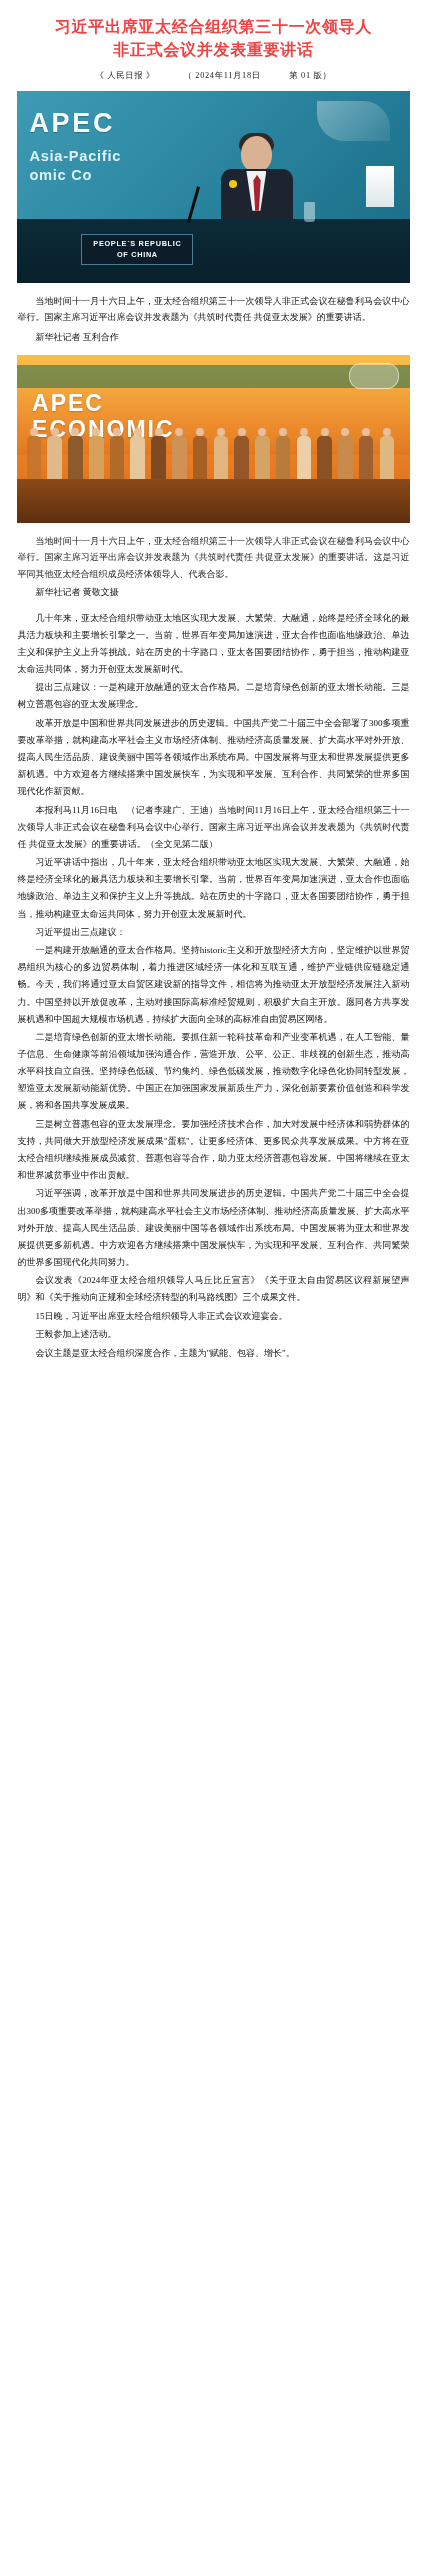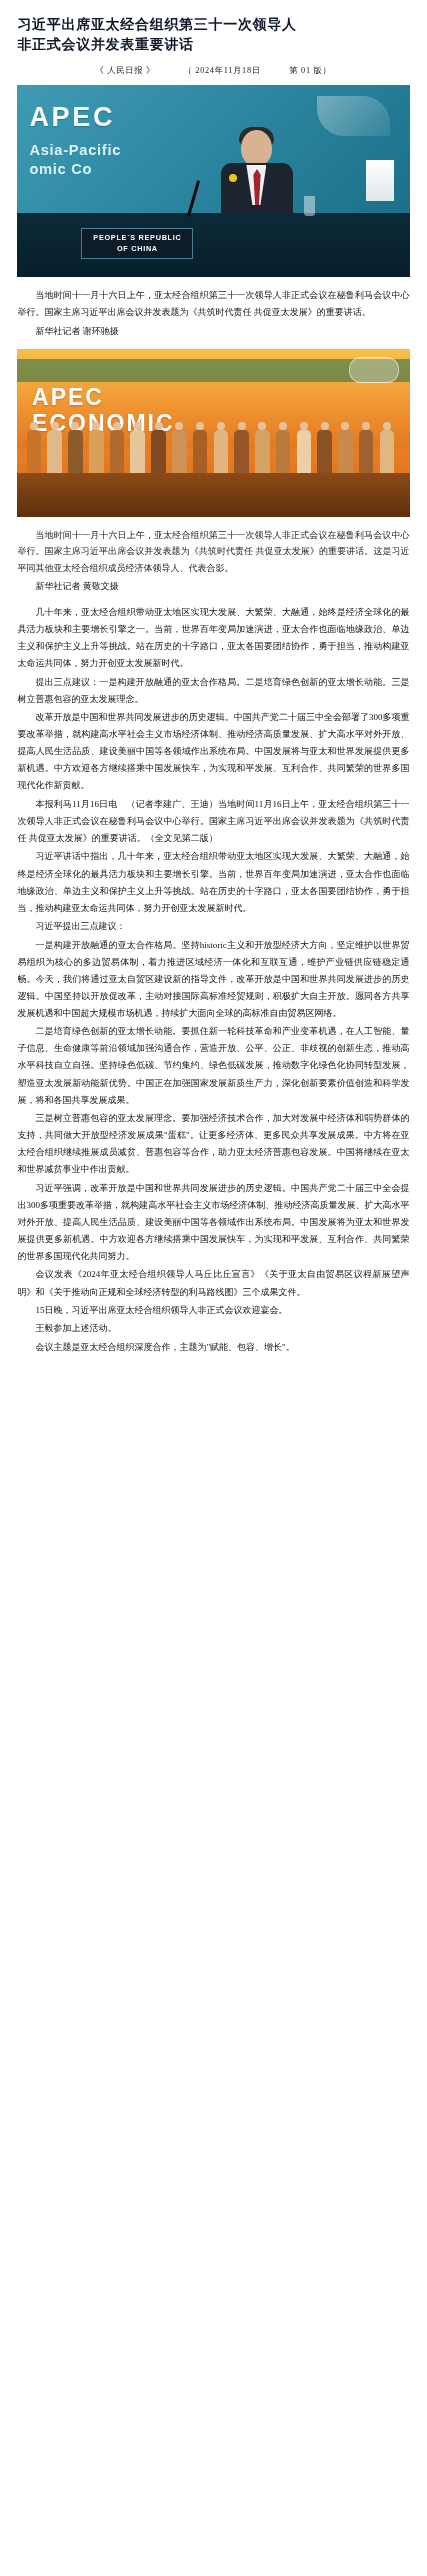--- a/index.html
+++ b/index.html
@@ -11,26 +11,27 @@
     width: 427px;
     font-family: "Liberation Serif", "DejaVu Serif", serif;
     color: #1a1a1a;
   }
   .page {
     width: 427px;
     box-sizing: border-box;
     padding: 12px 17.4px 27px 17.4px;
   }
   .headline {
+    text-align: center;
     font-family: "Liberation Serif", "DejaVu Serif", serif;
     font-weight: bold;
-    font-size: 14px;
+    font-size: 16px;
     line-height: 1.45;
     letter-spacing: 0.7px;
-    color: #0f172a;
+    color: #ef4444;
     margin: 2.7px 0 1.3px 0;
   }
   .headline .line2 {
     display: block;
   }
   .meta {
     text-align: center;
     font-size: 8.3px;
     color: #222;
     letter-spacing: 0.7px;
@@ -282,21 +283,21 @@
     </div>
     <div class="p1-flagwhite"></div>
     <div class="p1-table"></div>
     <div class="p1-mic"></div>
     <div class="p1-glass"></div>
     <div class="p1-nameplate" style="white-space:pre-line;">PEOPLE´S REPUBLIC
 OF CHINA</div>
   </div>
 
   <div class="caption">当地时间十一月十六日上午，亚太经合组织第三十一次领导人非正式会议在秘鲁利马会议中心举行。国家主席习近平出席会议并发表题为《共筑时代责任 共促亚太发展》的重要讲话。</div>
-  <div class="credit">新华社记者 谢环驰摄</div>
+  <div class="credit">新华社记者 互利合作</div>
 
   <div class="photo photo2">
     <div class="p2-sky"></div>
     <div class="p2-greenband"></div>
     <div class="p2-badge"></div>
     <div class="p2-title" style="white-space:pre-line;">APEC
 ECONOMIC</div>
     <div class="p2-row" id="leaders-row">
         <div class="p2-fig" style="left: 0%;">
           <div class="h"></div>
@@ -377,21 +378,21 @@
   <div class="body-cap">当地时间十一月十六日上午，亚太经合组织第三十一次领导人非正式会议在秘鲁利马会议中心举行。国家主席习近平出席会议并发表题为《共筑时代责任 共促亚太发展》的重要讲话。这是习近平同其他亚太经合组织成员经济体领导人、代表合影。</div>
   <div class="credit">新华社记者 黄敬文摄</div>
 
   <div id="article-body">
       <p class="para">几十年来，亚太经合组织带动亚太地区实现大发展、大繁荣、大融通，始终是经济全球化的最具活力板块和主要增长引擎之一。当前，世界百年变局加速演进，亚太合作也面临地缘政治、单边主义和保护主义上升等挑战。站在历史的十字路口，亚太各国要团结协作，勇于担当，推动构建亚太命运共同体，努力开创亚太发展新时代。</p>
       <p class="para">提出三点建议：一是构建开放融通的亚太合作格局。二是培育绿色创新的亚太增长动能。三是树立普惠包容的亚太发展理念。</p>
       <p class="para">改革开放是中国和世界共同发展进步的历史逻辑。中国共产党二十届三中全会部署了300多项重要改革举措，就构建高水平社会主义市场经济体制、推动经济高质量发展、扩大高水平对外开放、提高人民生活品质、建设美丽中国等各领域作出系统布局。中国发展将与亚太和世界发展提供更多新机遇。中方欢迎各方继续搭乘中国发展快车，为实现和平发展、互利合作、共同繁荣的世界多国现代化作新贡献。</p>
       <p class="para">本报利马11月16日电　（记者李建广、王迪）当地时间11月16日上午，亚太经合组织第三十一次领导人非正式会议在秘鲁利马会议中心举行。国家主席习近平出席会议并发表题为《共筑时代责任 共促亚太发展》的重要讲话。（全文见第二版）</p>
       <p class="para">习近平讲话中指出，几十年来，亚太经合组织带动亚太地区实现大发展、大繁荣、大融通，始终是经济全球化的最具活力板块和主要增长引擎。当前，世界百年变局加速演进，亚太合作也面临地缘政治、单边主义和保护主义上升等挑战。站在历史的十字路口，亚太各国要团结协作，勇于担当，推动构建亚太命运共同体，努力开创亚太发展新时代。</p>
       <p class="para">习近平提出三点建议：</p>
-      <p class="para">一是构建开放融通的亚太合作格局。坚持historic主义和开放型经济大方向，坚定维护以世界贸易组织为核心的多边贸易体制，着力推进区域经济一体化和互联互通，维护产业链供应链稳定通畅。今天，我们将通过亚太自贸区建设新的指导文件，改革开放是中国和世界共同发展进步的历史逻辑。中国坚持以开放促改革，主动对接国际高标准经贸规则，积极扩大自主开放。愿同各方共享发展机遇和中国超大规模市场机遇，持续扩大面向全球的高标准自由贸易区网络。</p>
+      <p class="para">一是构建开放融通的亚太合作格局。坚持historic主义和开放型经济大方向，坚定维护以世界贸易组织为核心的多边贸易体制，着力推进区域经济一体化和互联互通，维护产业链供应链稳定通畅。今天，我们将通过亚太自贸区建设新的指导文件，相信将为推动亚太开放型经济发展注入新动力。中国坚持以开放促改革，主动对接国际高标准经贸规则，积极扩大自主开放。愿同各方共享发展机遇和中国超大规模市场机遇，持续扩大面向全球的高标准自由贸易区网络。</p>
       <p class="para">二是培育绿色创新的亚太增长动能。要抓住新一轮科技革命和产业变革机遇，在人工智能、量子信息、生命健康等前沿领域加强沟通合作，营造开放、公平、公正、非歧视的创新生态，推动高水平科技自立自强。坚持绿色低碳、节约集约、绿色低碳发展，推动数字化绿色化协同转型发展，塑造亚太发展新动能新优势。中国正在加强国家发展新质生产力，深化创新要素价值创造和科学发展，将和各国共享发展成果。</p>
       <p class="para">三是树立普惠包容的亚太发展理念。要加强经济技术合作，加大对发展中经济体和弱势群体的支持，共同做大开放型经济发展成果"蛋糕"。让更多经济体、更多民众共享发展成果。中方将在亚太经合组织继续推展成员减贫、普惠包容等合作，助力亚太经济普惠包容发展。中国将继续在亚太和世界减贫事业中作出贡献。</p>
       <p class="para">习近平强调，改革开放是中国和世界共同发展进步的历史逻辑。中国共产党二十届三中全会提出300多项重要改革举措，就构建高水平社会主义市场经济体制、推动经济高质量发展、扩大高水平对外开放、提高人民生活品质、建设美丽中国等各领域作出系统布局。中国发展将为亚太和世界发展提供更多新机遇。中方欢迎各方继续搭乘中国发展快车，为实现和平发展、互利合作、共同繁荣的世界多国现代化共同努力。</p>
       <p class="para">会议发表《2024年亚太经合组织领导人马丘比丘宣言》《关于亚太自由贸易区议程新展望声明》和《关于推动向正规和全球经济转型的利马路线图》三个成果文件。</p>
       <p class="para">15日晚，习近平出席亚太经合组织领导人非正式会议欢迎宴会。</p>
       <p class="para">王毅参加上述活动。</p>
       <p class="para">会议主题是亚太经合组织深度合作，主题为"赋能、包容、增长"。</p>
     </div>
 
 </div>

